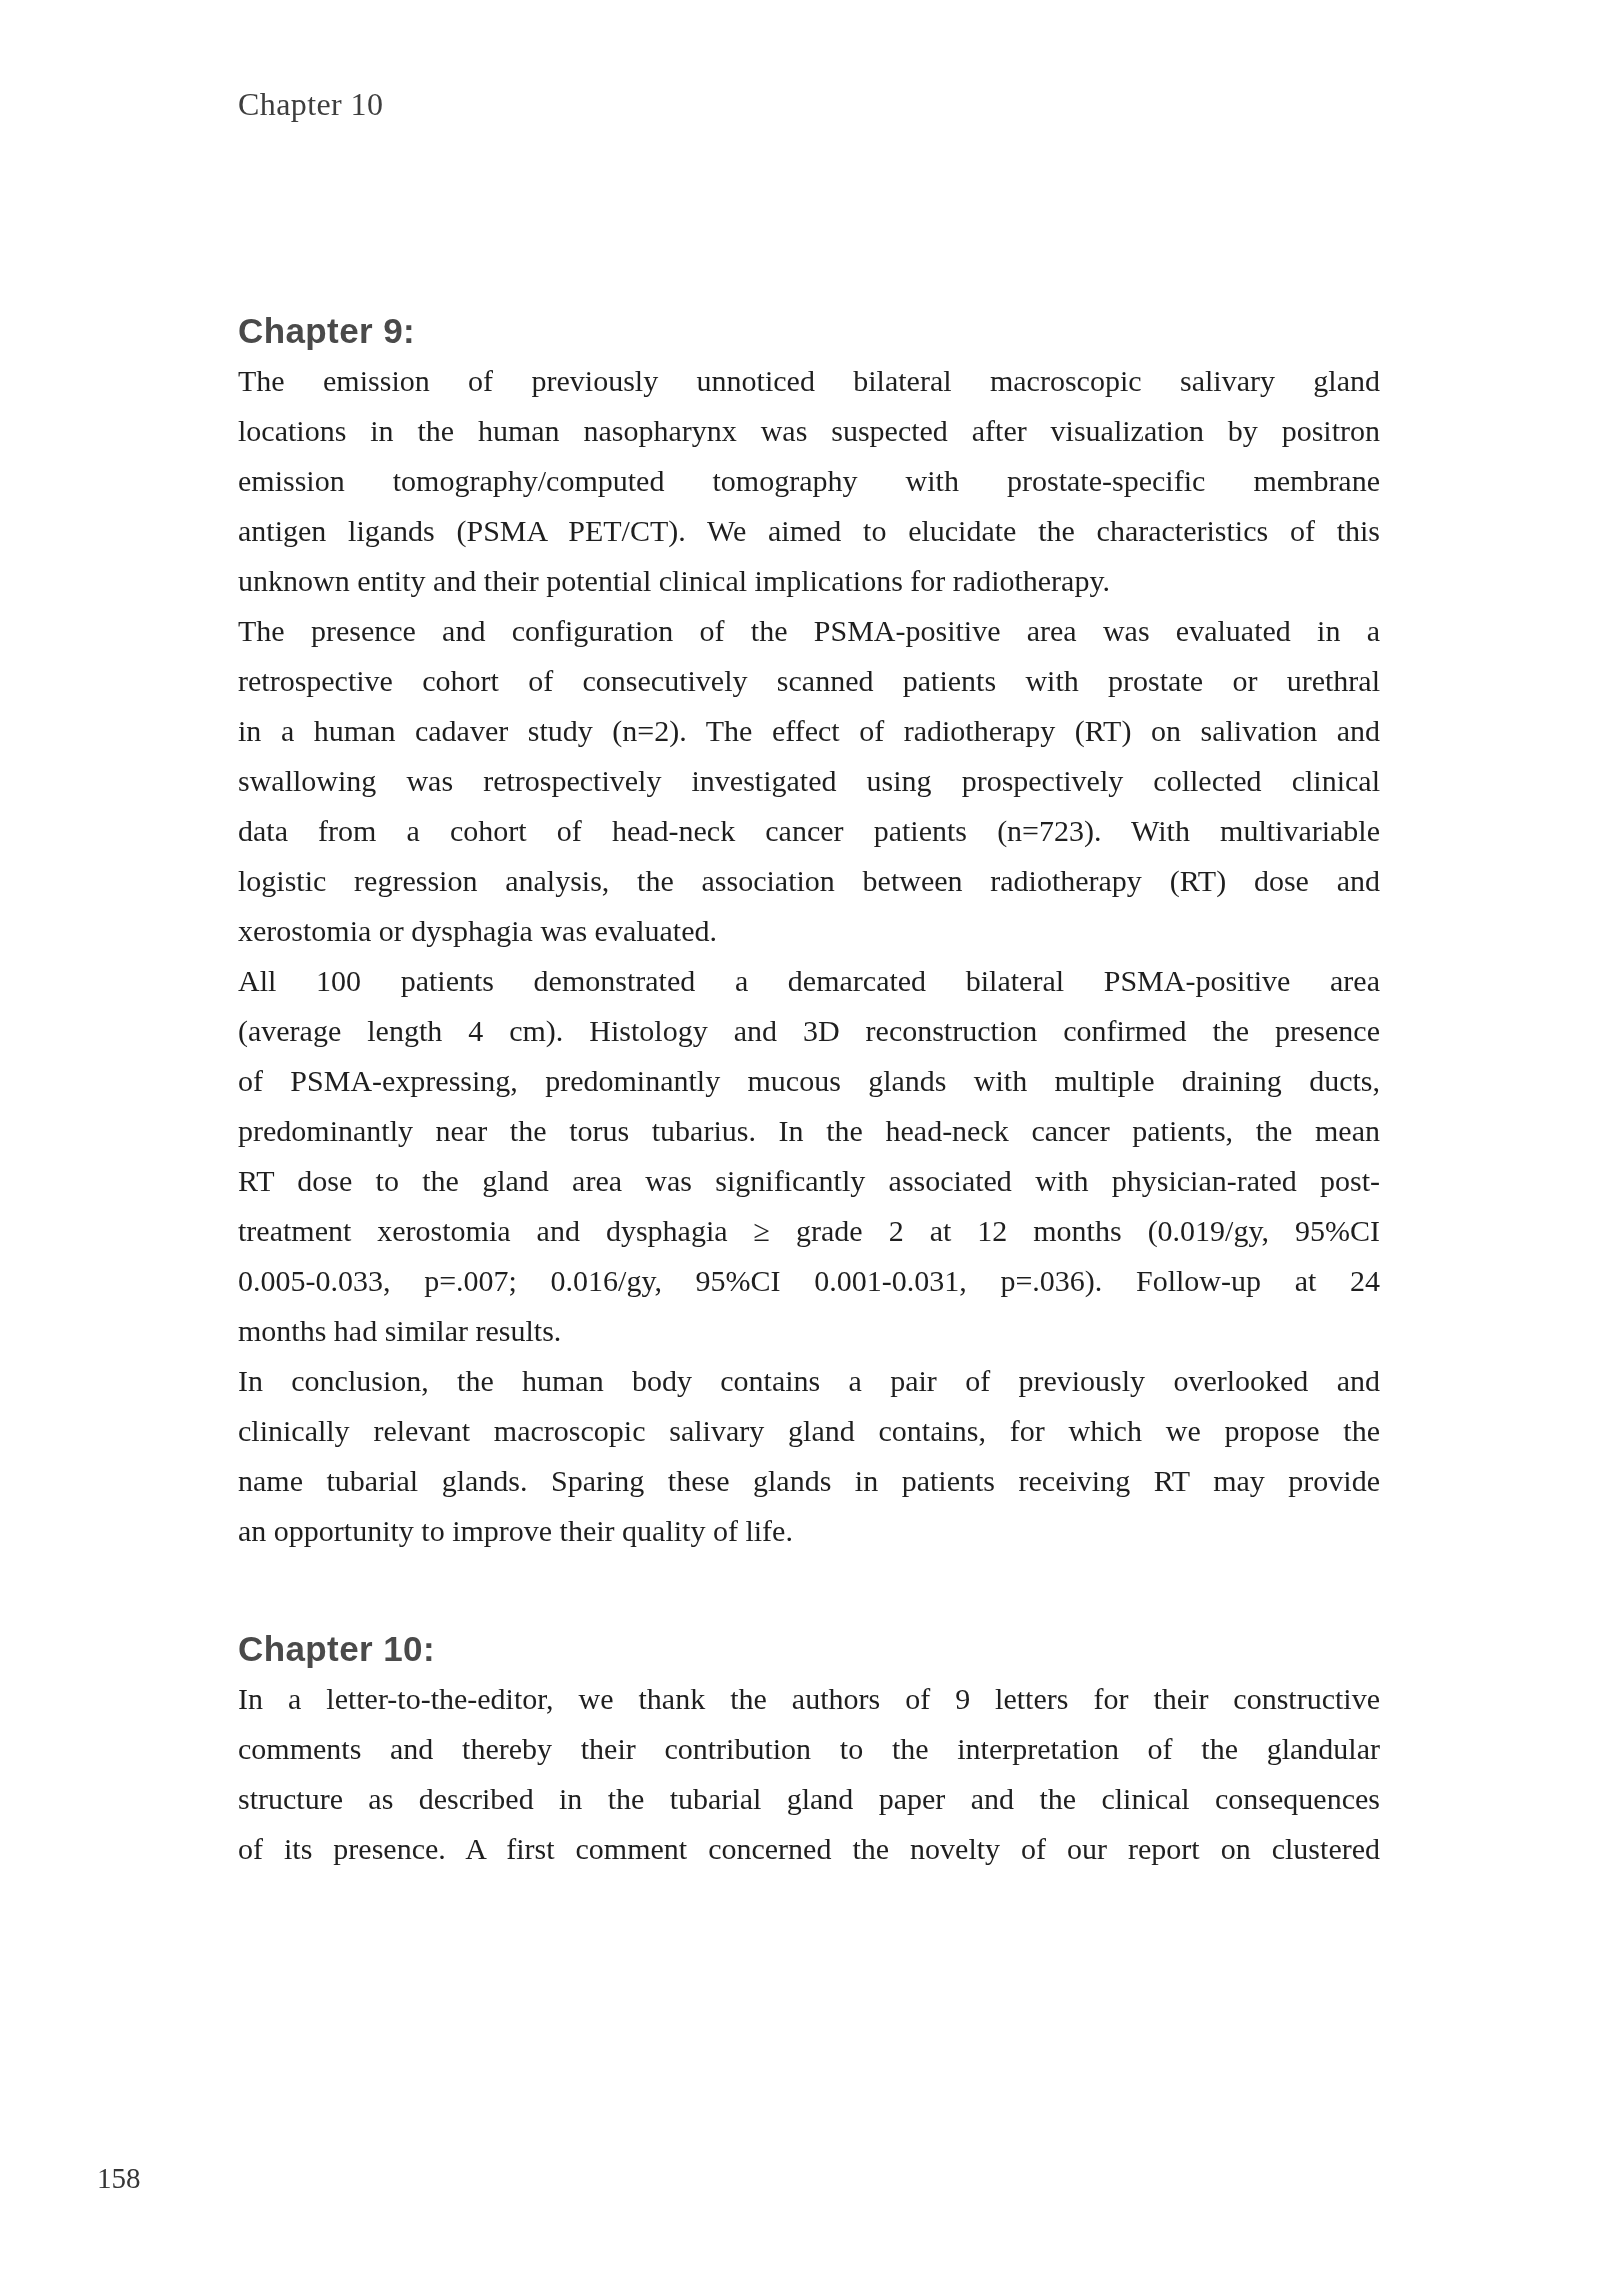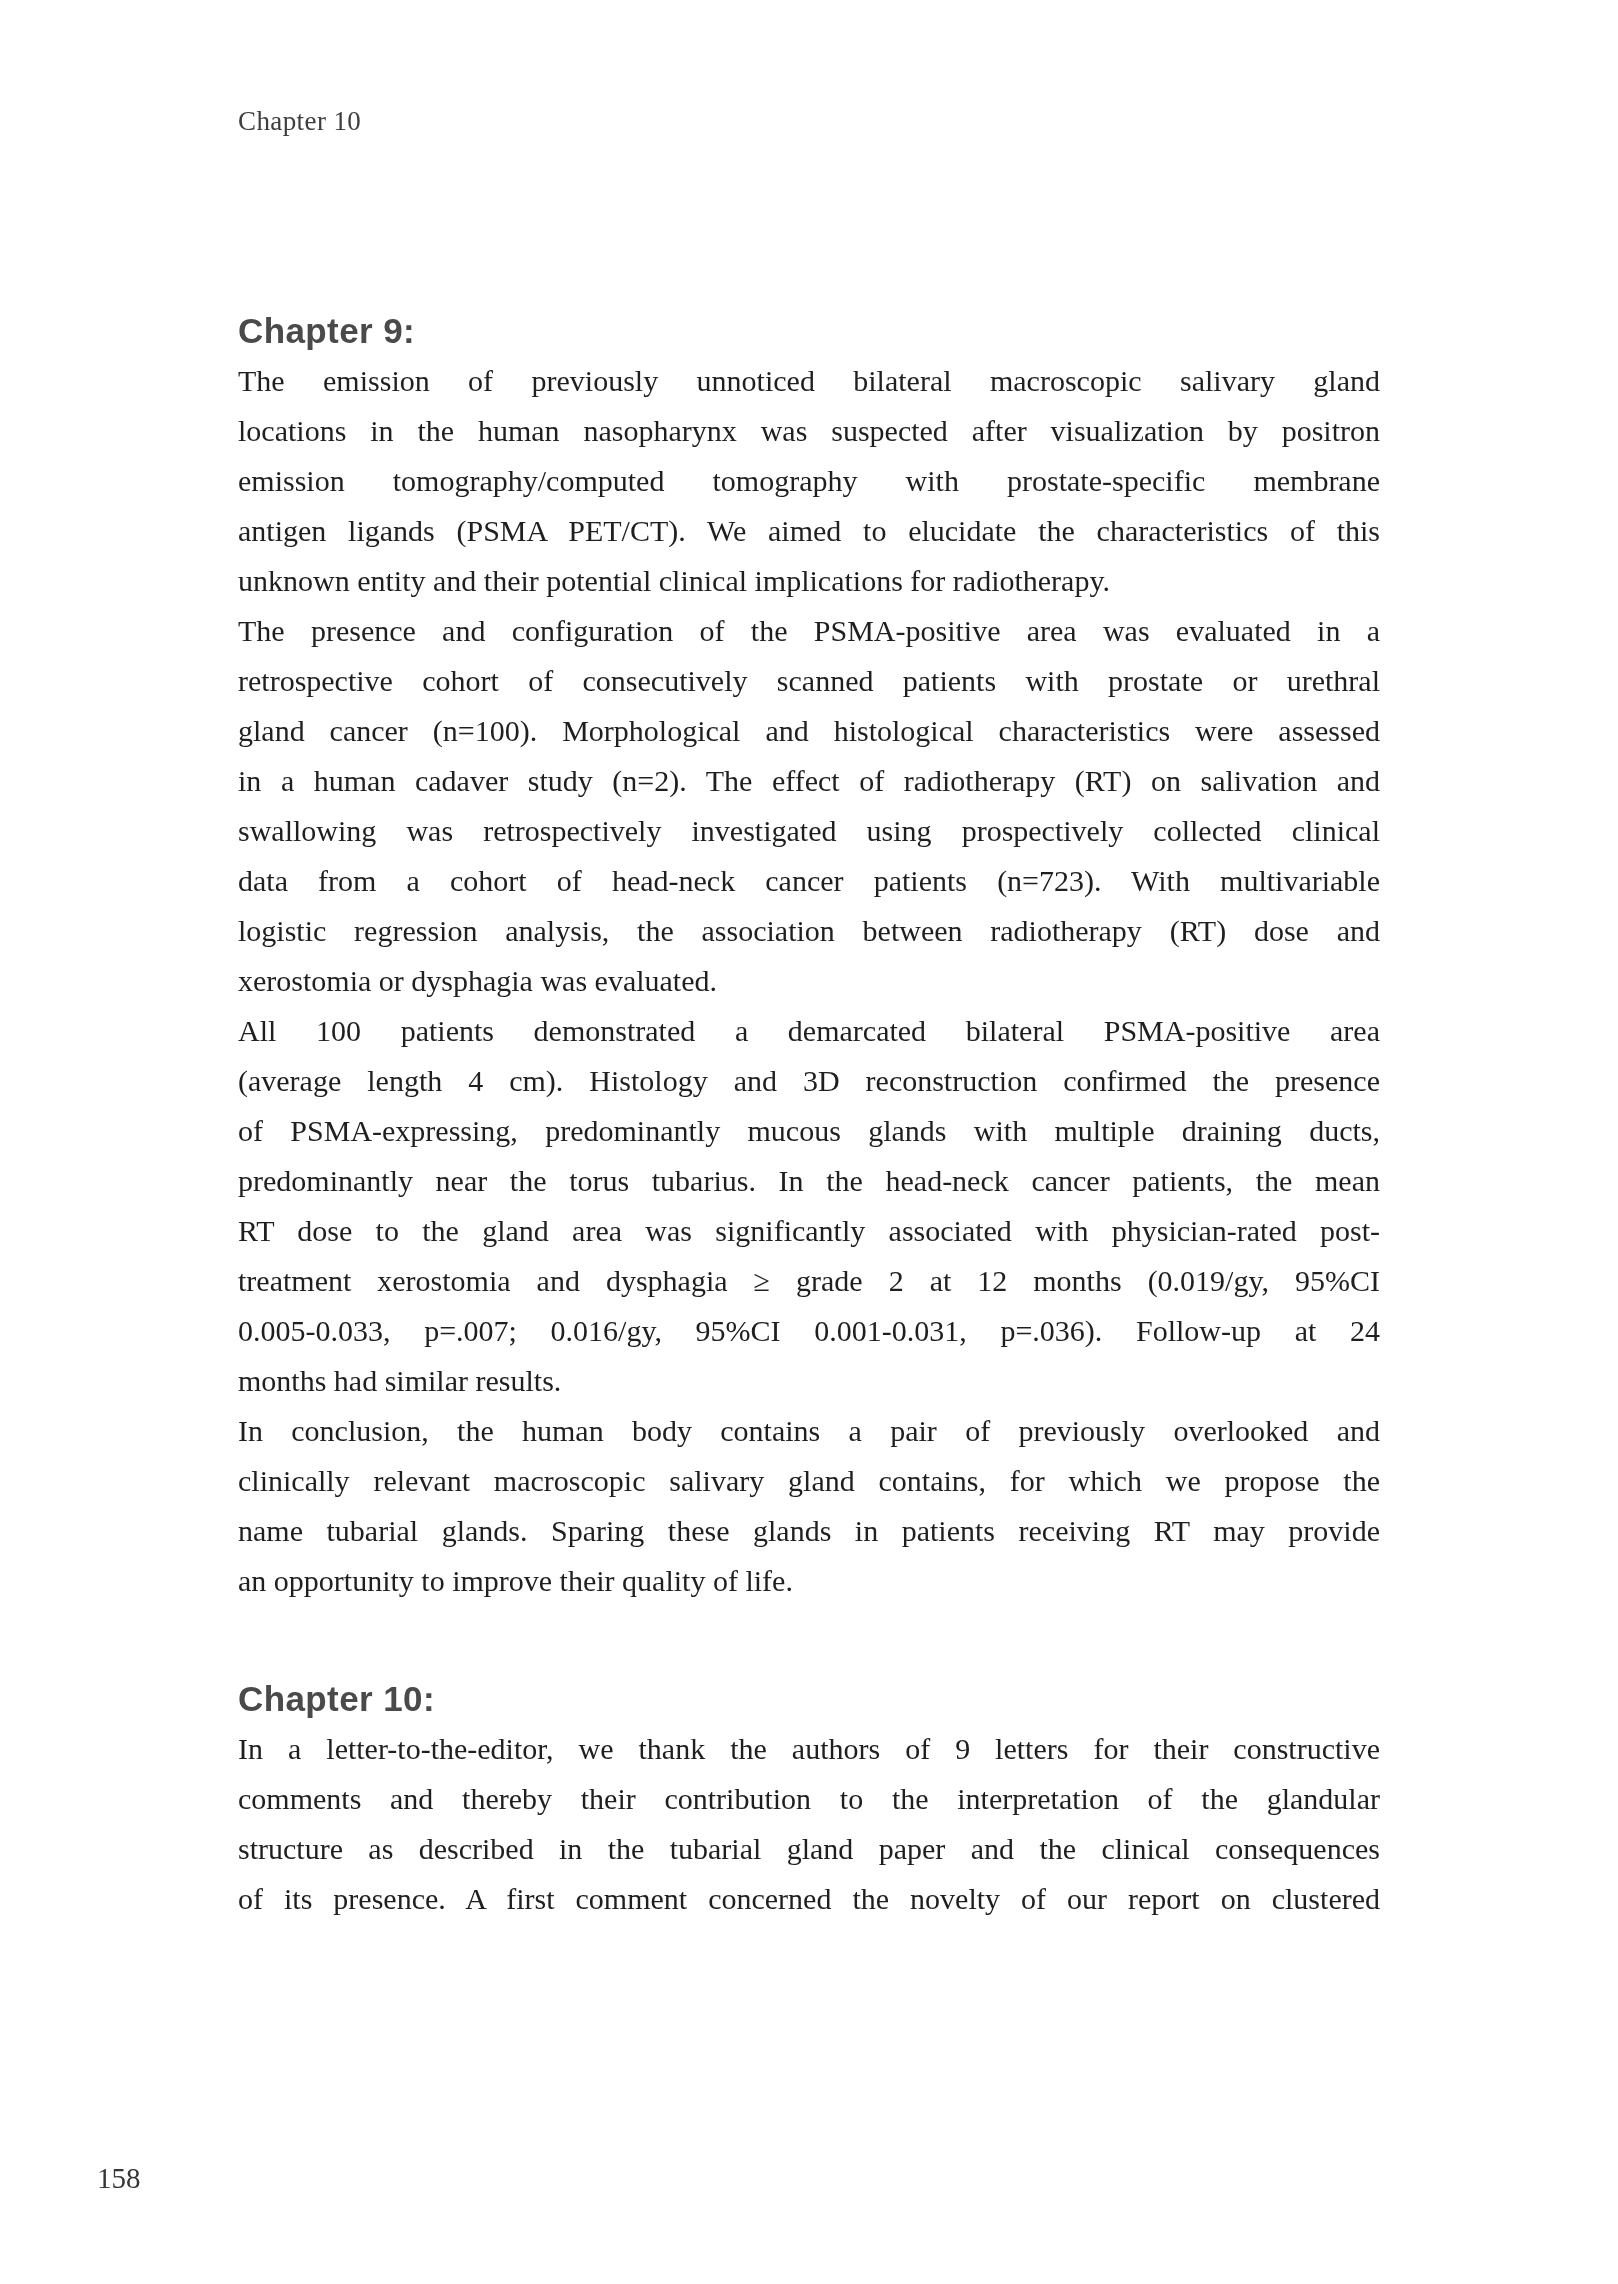--- a/index.html
+++ b/index.html
@@ -14,23 +14,23 @@
   .page {
     position: relative;
     width: 1619px;
     height: 2284px;
     background: var(--background);
     overflow: hidden;
   }
   .running-header {
     position: absolute;
     left: 238px;
-    top: 105px;
+    top: 88px;
     font-family: "Liberation Serif", "DejaVu Serif", serif;
-    font-size: 27px;
+    font-size: 32px;
     line-height: 33px;
     color: var(--running-header-text);
     letter-spacing: 0.4px;
   }
   .text-column {
     position: absolute;
     left: 238px;
     top: 238px;
     width: 1142px;
   }
@@ -81,21 +81,20 @@
       <div class="para">
         <div class="line">The emission of previously unnoticed bilateral macroscopic salivary gland</div>
         <div class="line">locations in the human nasopharynx was suspected after visualization by positron</div>
         <div class="line">emission tomography/computed tomography with prostate-specific membrane</div>
         <div class="line">antigen ligands (PSMA PET/CT). We aimed to elucidate the characteristics of this</div>
         <div class="line para-end">unknown entity and their potential clinical implications for radiotherapy.</div>
       </div>
       <div class="para">
         <div class="line">The presence and configuration of the PSMA-positive area was evaluated in a</div>
         <div class="line">retrospective cohort of consecutively scanned patients with prostate or urethral</div>
-        <div class="line">gland cancer (n=100). Morphological and histological characteristics were assessed</div>
         <div class="line">in a human cadaver study (n=2). The effect of radiotherapy (RT) on salivation and</div>
         <div class="line">swallowing was retrospectively investigated using prospectively collected clinical</div>
         <div class="line">data from a cohort of head-neck cancer patients (n=723). With multivariable</div>
         <div class="line">logistic regression analysis, the association between radiotherapy (RT) dose and</div>
         <div class="line para-end">xerostomia or dysphagia was evaluated.</div>
       </div>
       <div class="para">
         <div class="line">All 100 patients demonstrated a demarcated bilateral PSMA-positive area</div>
         <div class="line">(average length 4 cm). Histology and 3D reconstruction confirmed the presence</div>
         <div class="line">of PSMA-expressing, predominantly mucous glands with multiple draining ducts,</div>

